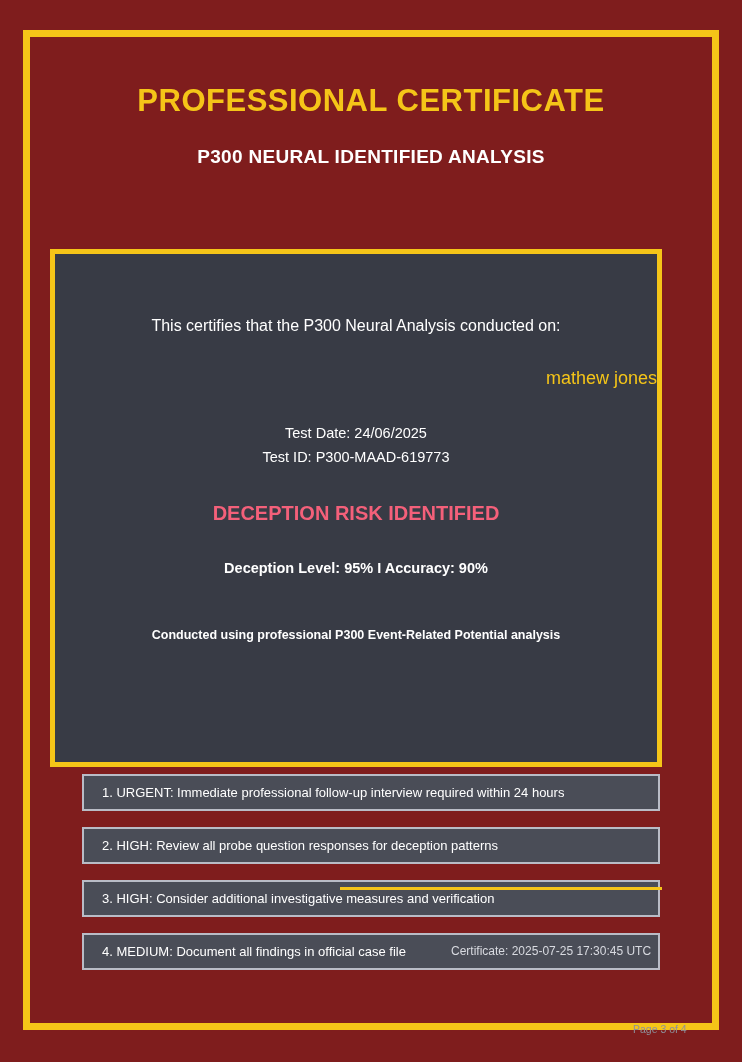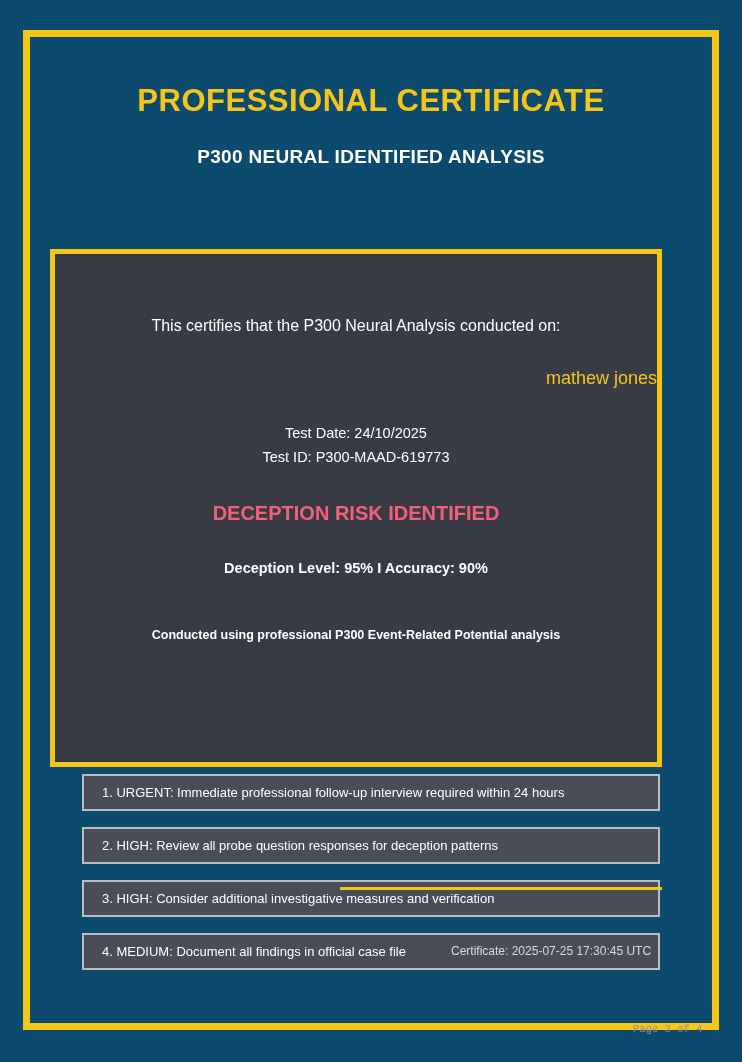--- a/index.html
+++ b/index.html
@@ -13,21 +13,21 @@
     font-family: "Liberation Sans", sans-serif;
     color: #ffffff;
     position: relative;
     overflow: hidden;
   }
   .page {
     position: absolute;
     left: 0; top: 0;
     width: 742px;
     height: 1062px;
-    background: #0c4a6e;
+    background: #7f1d1d;
     box-sizing: border-box;
   }
   .outer-border {
     position: absolute;
     left: 23px;
     top: 30px;
     width: 696px;
     height: 1000px;
     border: 7px solid #f5c518;
     box-sizing: border-box;
@@ -150,40 +150,39 @@
     top: 906px;
     font-size: 12px;
     color: #d8dae0;
   }
   .page-number {
     position: absolute;
     left: 603px;
     top: 985px;
     font-size: 10.5px;
     color: #8e919b;
-    font-family: Liberation Mono, monospace;
   }
 </style>
 </head>
 <body>
 
 <div class="page">
 
   <div class="outer-border"></div>
 
   <div class="content">
 
     <div class="cert-title">PROFESSIONAL CERTIFICATE</div>
     <div class="cert-subtitle">P300 NEURAL IDENTIFIED ANALYSIS</div>
 
     <div class="inner-box">
       <div class="certifies-line">This certifies that the P300 Neural Analysis conducted on:</div>
       <div class="subject-name">mathew jones</div>
       <div class="test-meta">
-        <div>Test Date: 24/10/2025</div>
+        <div>Test Date: 24/06/2025</div>
         <div>Test ID: P300-MAAD-619773</div>
       </div>
       <div class="risk-banner">DECEPTION RISK IDENTIFIED</div>
       <div class="levels-line">Deception Level: 95% I Accuracy: 90%</div>
       <div class="conducted-line">Conducted using professional P300 Event-Related Potential analysis</div>
     </div>
 
 
     <div class="rec-list">
       <div class="rec-item">1. URGENT: Immediate professional follow-up interview required within 24 hours</div>

